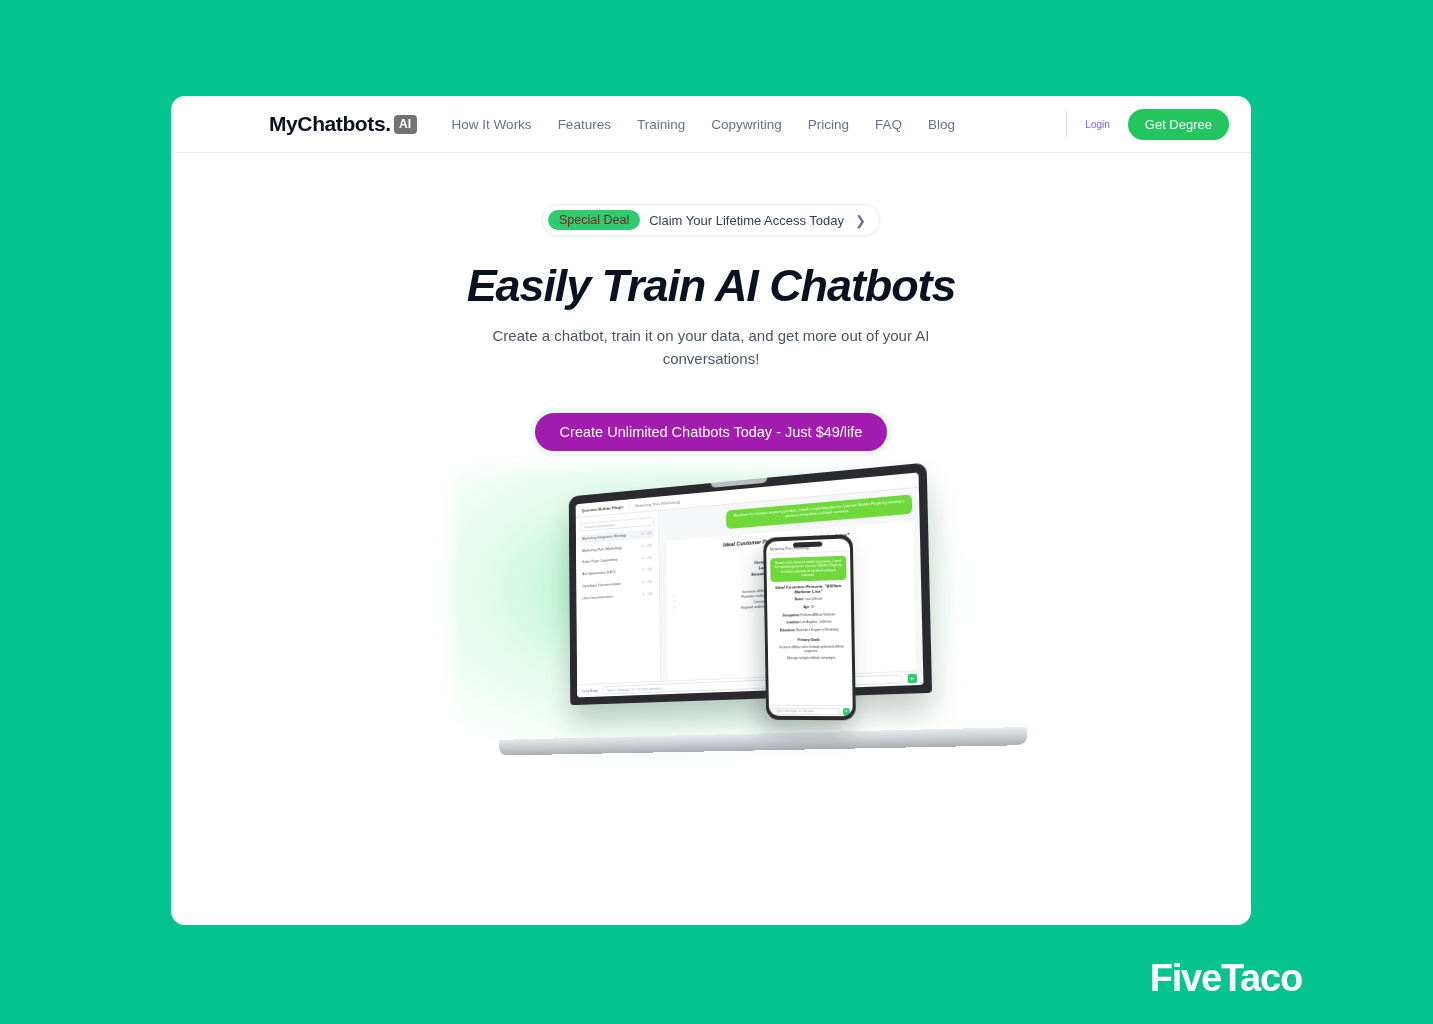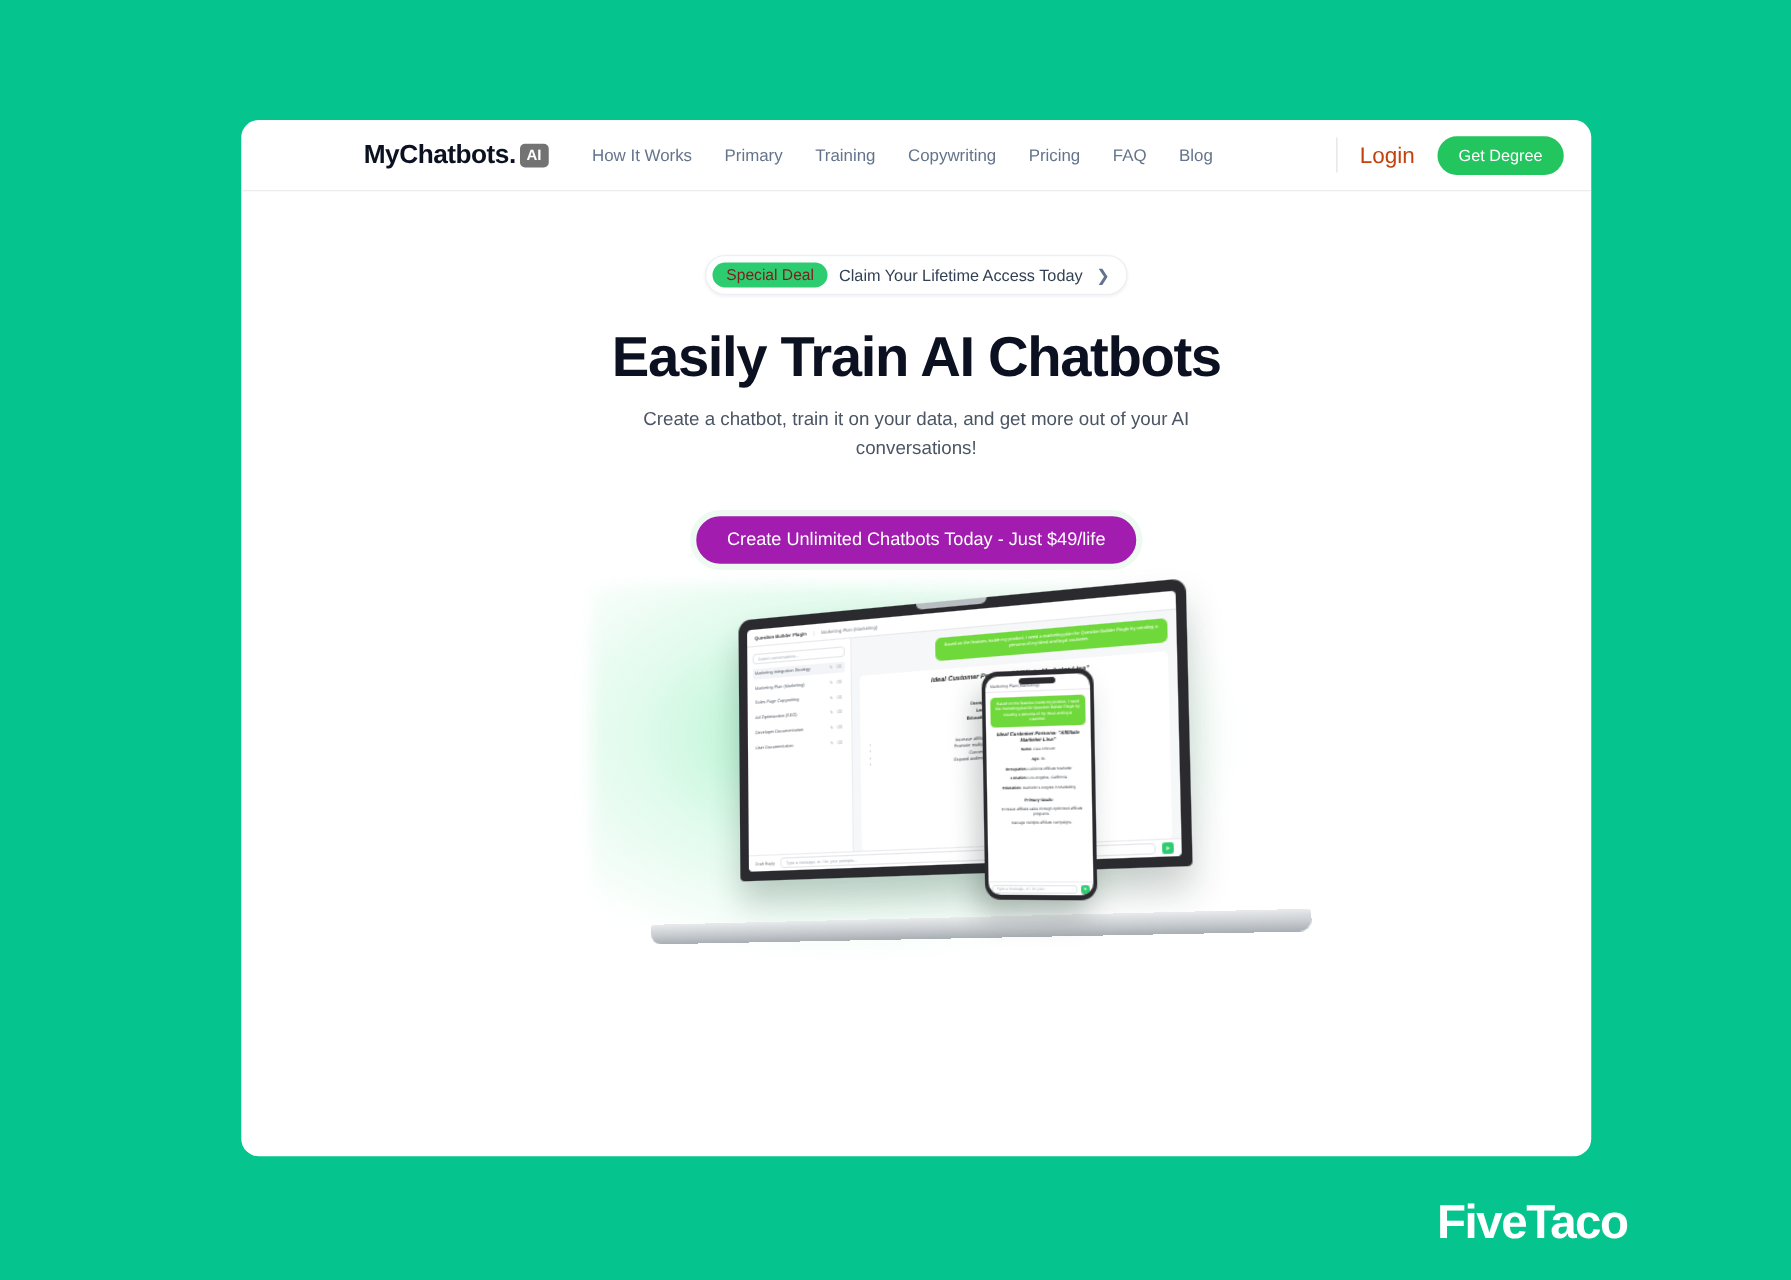--- a/index.html
+++ b/index.html
@@ -9,21 +9,21 @@
     font-family: "Liberation Sans", sans-serif;
   }
   body {
     background: #05c48d;
     position: relative;
   }
 
   
   .page-card {
     position: absolute;
-    left: 193px; top: 96px;
+    left: 171px; top: 96px;
     width: 1080px; height: 829px;
     background: #ffffff;
     border-radius: 14px;
     overflow: hidden;
   }
 
   
   .navbar {
     height: 57px;
     border-bottom: 1px solid #ececec;
@@ -69,22 +69,22 @@
     margin-left: auto;
     display: flex;
     align-items: center;
     gap: 18px;
   }
   .nav-divider {
     width: 1px; height: 28px;
     background: #e2e2e2;
   }
   .nav-login {
-    font-size: 18px;
-    color: #c2410c;
+    font-size: 10px;
+    color: #8b5cf6;
     font-weight: 500;
     cursor: pointer;
   }
   .btn-get-started {
     background: #22c55e;
     color: #ffffff;
     border: none;
     border-radius: 999px;
     padding: 8px 17px;
     font-size: 13px;
@@ -128,20 +128,21 @@
     display: inline-block;
     margin-left: 2px;
   }
   h1.hero-title {
     margin-top: 27px;
     font-size: 45px;
     line-height: 1.0;
     font-weight: bold;
     color: #0b1120;
     letter-spacing: -1.1px;
+    font-style: italic;
   }
   h1.hero-title span { display: block; }
   h1.hero-title span + span { margin-top: 10px; }
   .hero-sub {
     margin: 16px auto 0;
     width: 500px;
     font-size: 15px;
     line-height: 1.55;
     color: #4b5563;
   }
@@ -442,21 +443,21 @@
 <div class="page-card">
 
   <div class="navbar">
     <div class="logo">
       <span>MyChatbots.</span>
       <span class="logo-ai">AI</span>
     </div>
 
     <div class="nav-links">
       <span class="nav-link">How It Works</span>
-      <span class="nav-link">Primary</span>
+      <span class="nav-link">Features</span>
       <span class="nav-link">Training</span>
       <span class="nav-link">Copywriting</span>
       <span class="nav-link">Pricing</span>
       <span class="nav-link">FAQ</span>
       <span class="nav-link">Blog</span>
     </div>
 
     <div class="nav-right">
       <div class="nav-divider"></div>
       <span class="nav-login">Login</span>

